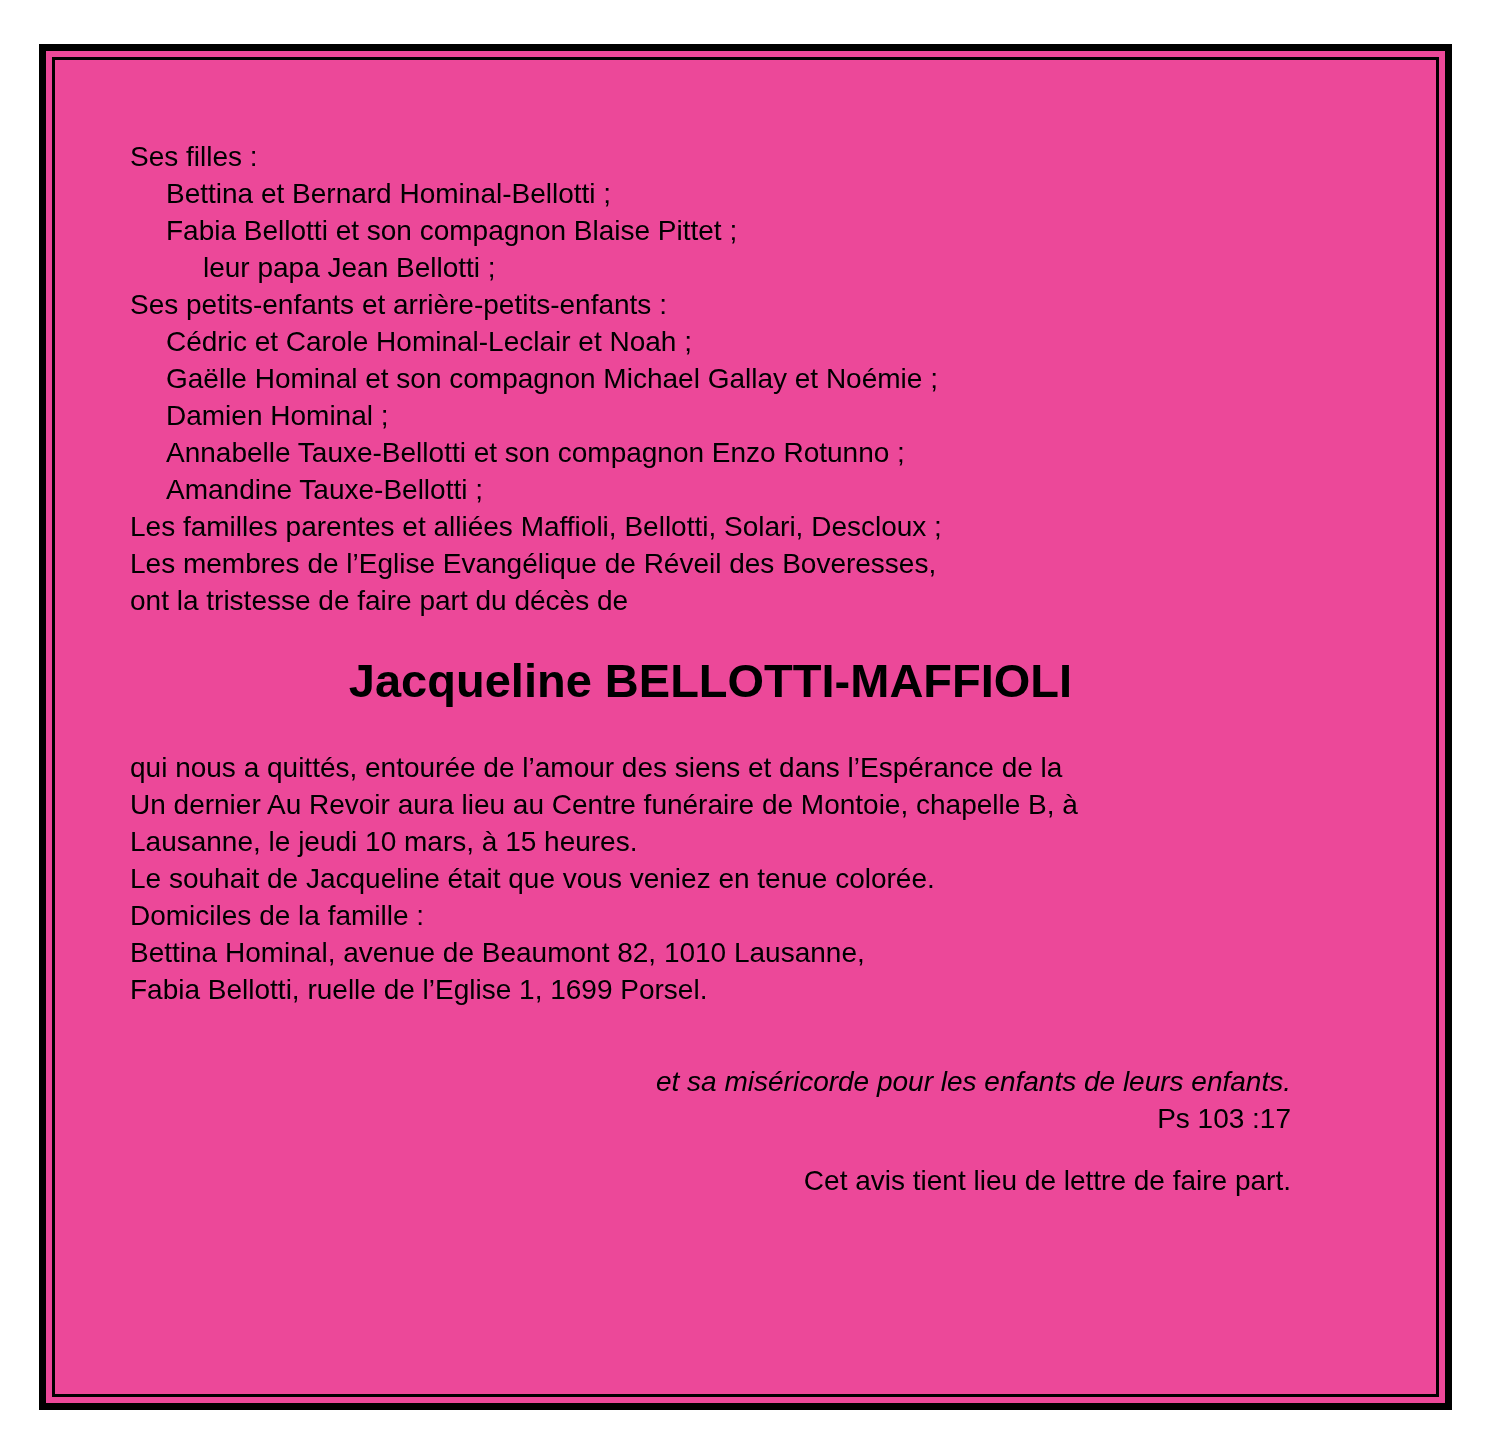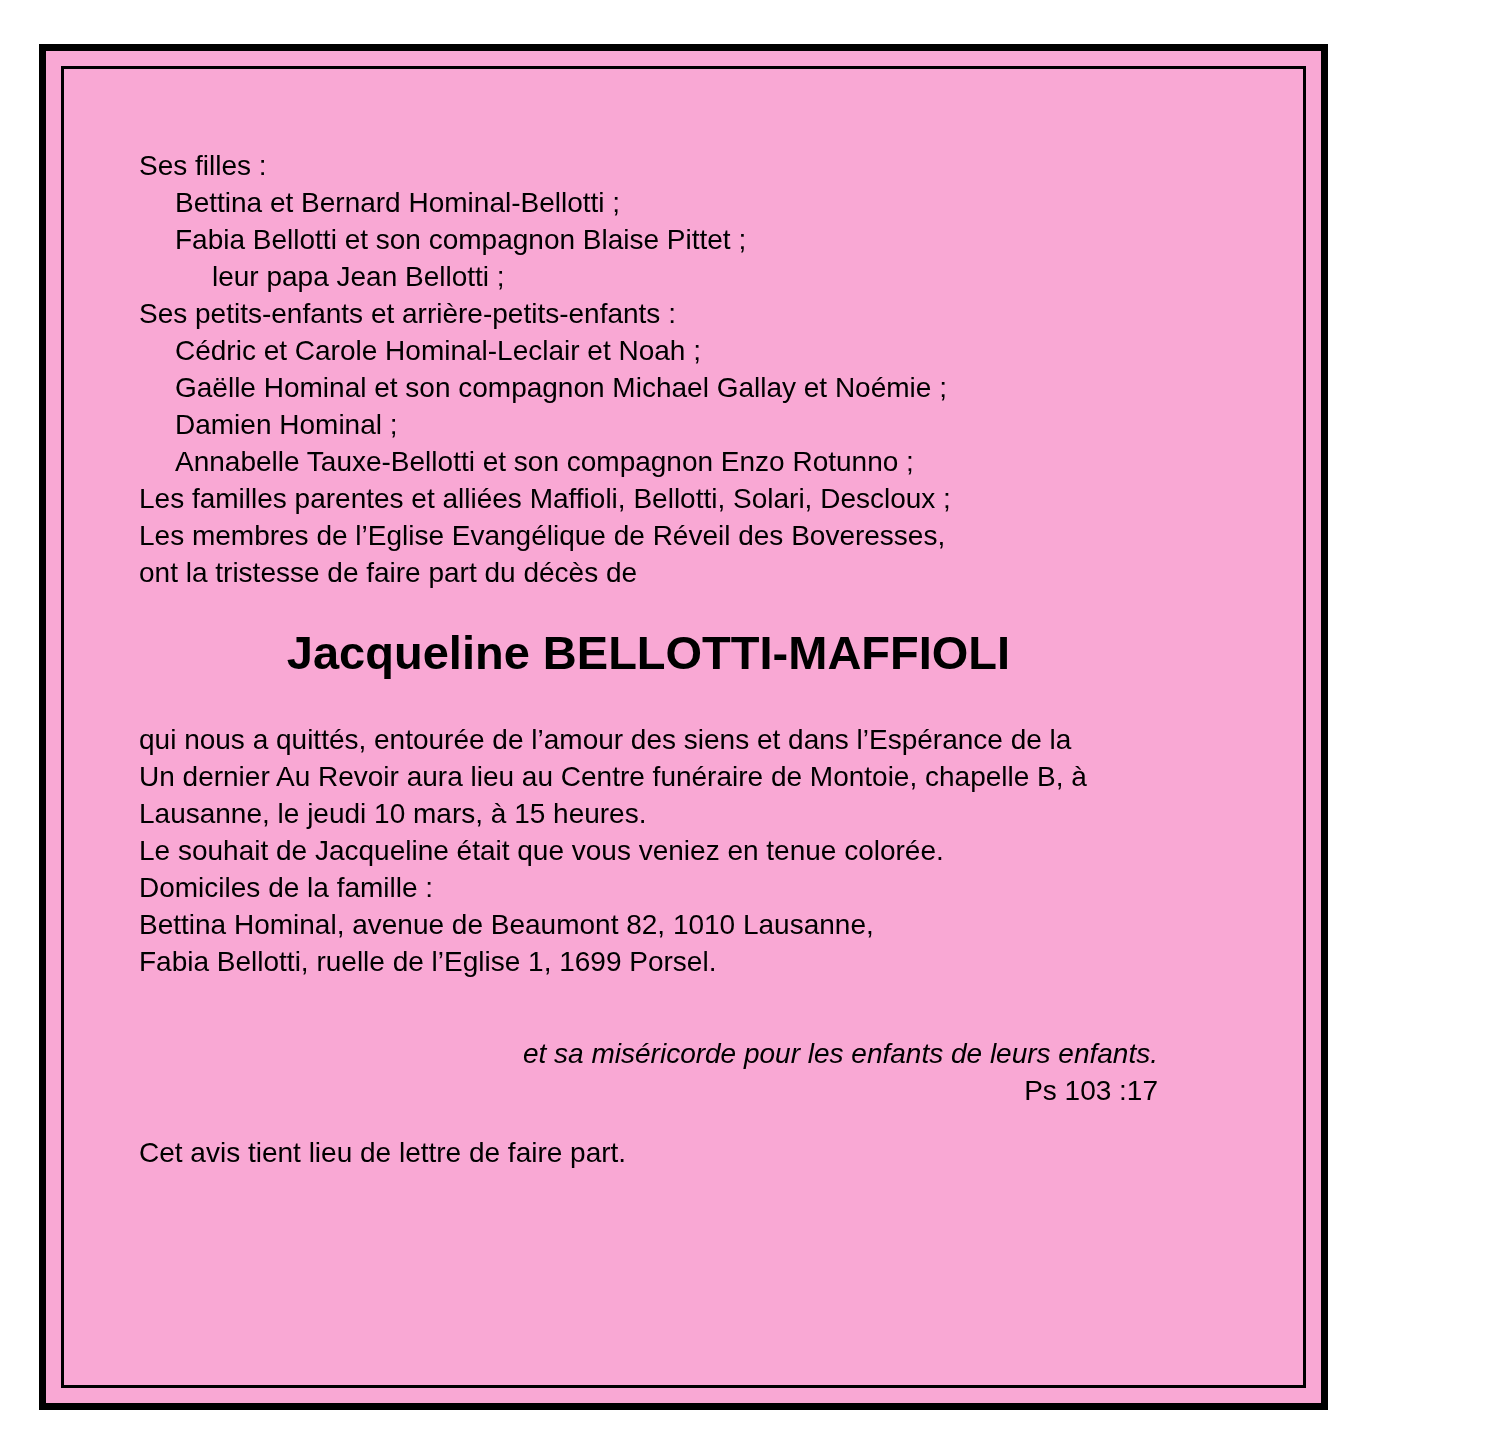--- a/index.html
+++ b/index.html
@@ -11,26 +11,26 @@
     height: 1448px;
     background: #ffffff;
     color: #000000;
     font-family: "Liberation Sans", sans-serif;
     position: relative;
   }
   .frame-outer {
     position: absolute;
     left: 39px;
     top: 44px;
-    width: 1289px;
+    width: 1413px;
     height: 1366px;
     border: 7px solid #000000;
-    padding: 15px;
+    padding: 6px;
     box-sizing: border-box;
-    background: #f9a8d4;
+    background: #ec4899;
   }
   .frame-inner {
     width: 100%;
     height: 100%;
     border: 3px solid #000000;
     box-sizing: border-box;
     padding: 78px 145px 0 75px;
     overflow: hidden;
   }
   .content {
@@ -57,41 +57,42 @@
     margin-top: 55px;
     text-align: right;
     font-style: italic;
   }
   .quote-ref {
     font-style: normal;
     text-align: right;
   }
   .closing {
     margin-top: 25px;
-    text-align: left;
+    text-align: right;
   }
 </style>
 </head>
 <body>
 
 <div class="page">
   <div class="frame-outer">
     <div class="frame-inner">
       <div class="content">
 
         <div id="family-list">
             <div class="line"><span>Ses filles :</span></div>
             <div class="line indent-1"><span>Bettina et Bernard </span><b>Hominal-Bellotti</b><span> ;</span></div>
             <div class="line indent-1"><span>Fabia Bellotti et son compagnon Blaise Pittet ;</span></div>
             <div class="line indent-2"><span>leur papa Jean </span><b>Bellotti</b><span> ;</span></div>
             <div class="line"><span>Ses petits-enfants et arrière-petits-enfants :</span></div>
             <div class="line indent-1"><span>Cédric et Carole Hominal-Leclair et Noah ;</span></div>
             <div class="line indent-1"><span>Gaëlle Hominal et son compagnon Michael Gallay et Noémie ;</span></div>
             <div class="line indent-1"><span>Damien Hominal ;</span></div>
             <div class="line indent-1"><span>Annabelle Tauxe-Bellotti et son compagnon Enzo Rotunno ;</span></div>
+            <div class="line indent-1"><span>Amandine Tauxe-Bellotti ;</span></div>
             <div class="line"><span>Les familles parentes et alliées </span><b>Maffioli</b><span>, </span><b>Bellotti</b><span>, </span><b>Solari</b><span>, </span><b>Descloux</b><span> ;</span></div>
             <div class="line"><span>Les membres de l’Eglise Evangélique de Réveil des Boveresses,</span></div>
             <div class="line"><span>ont la tristesse de faire part du décès de</span></div>
           </div>
 
         <div class="deceased-name">Jacqueline BELLOTTI-MAFFIOLI</div>
 
         <div id="details">
             <div class="line"><span>qui nous a quittés, entourée de l’amour des siens et dans l’Espérance de la</span></div>
             <div class="line"><span>Un dernier Au Revoir aura lieu au Centre funéraire de Montoie, chapelle B, à</span></div>

